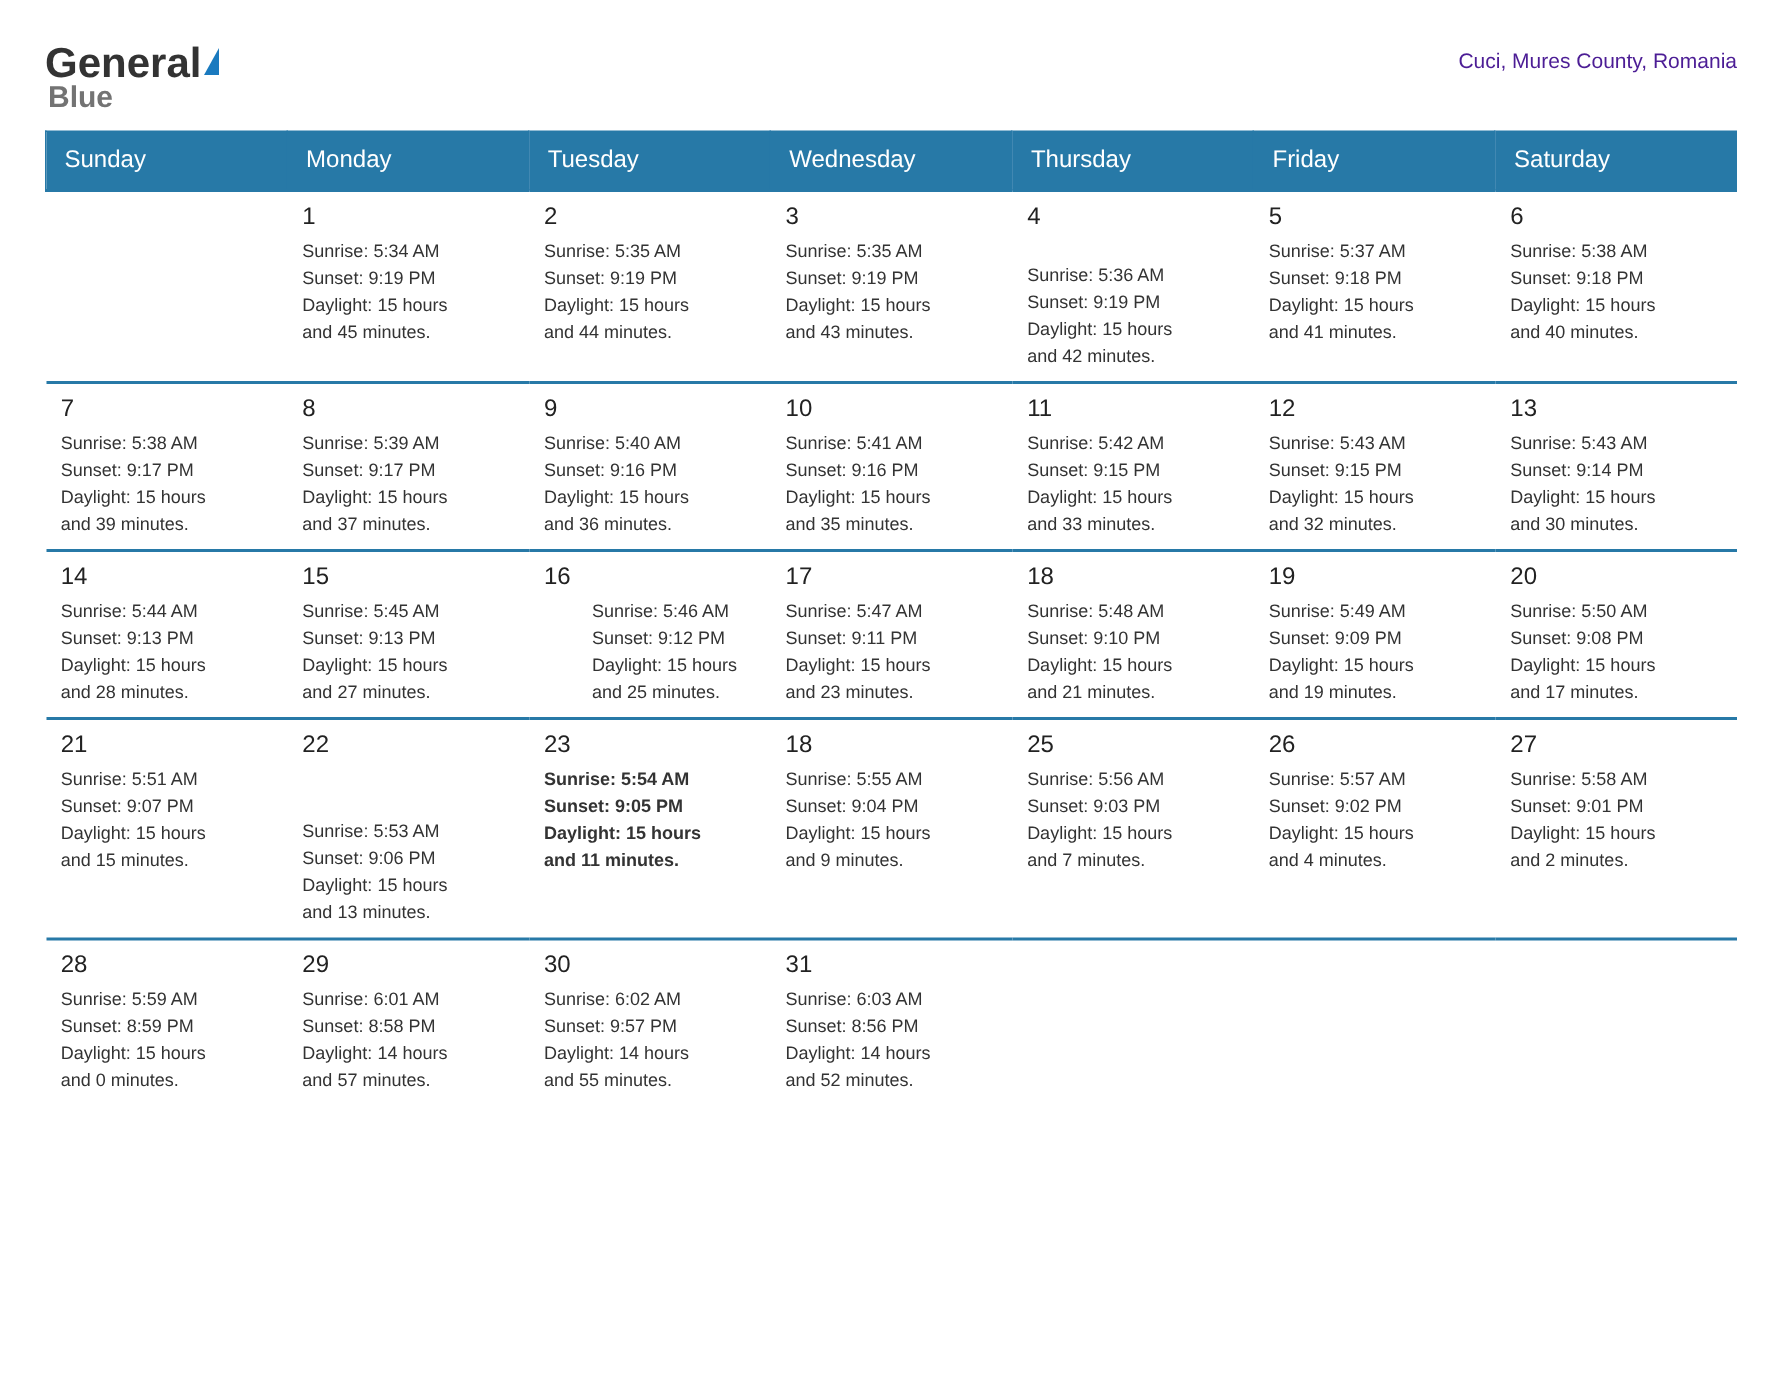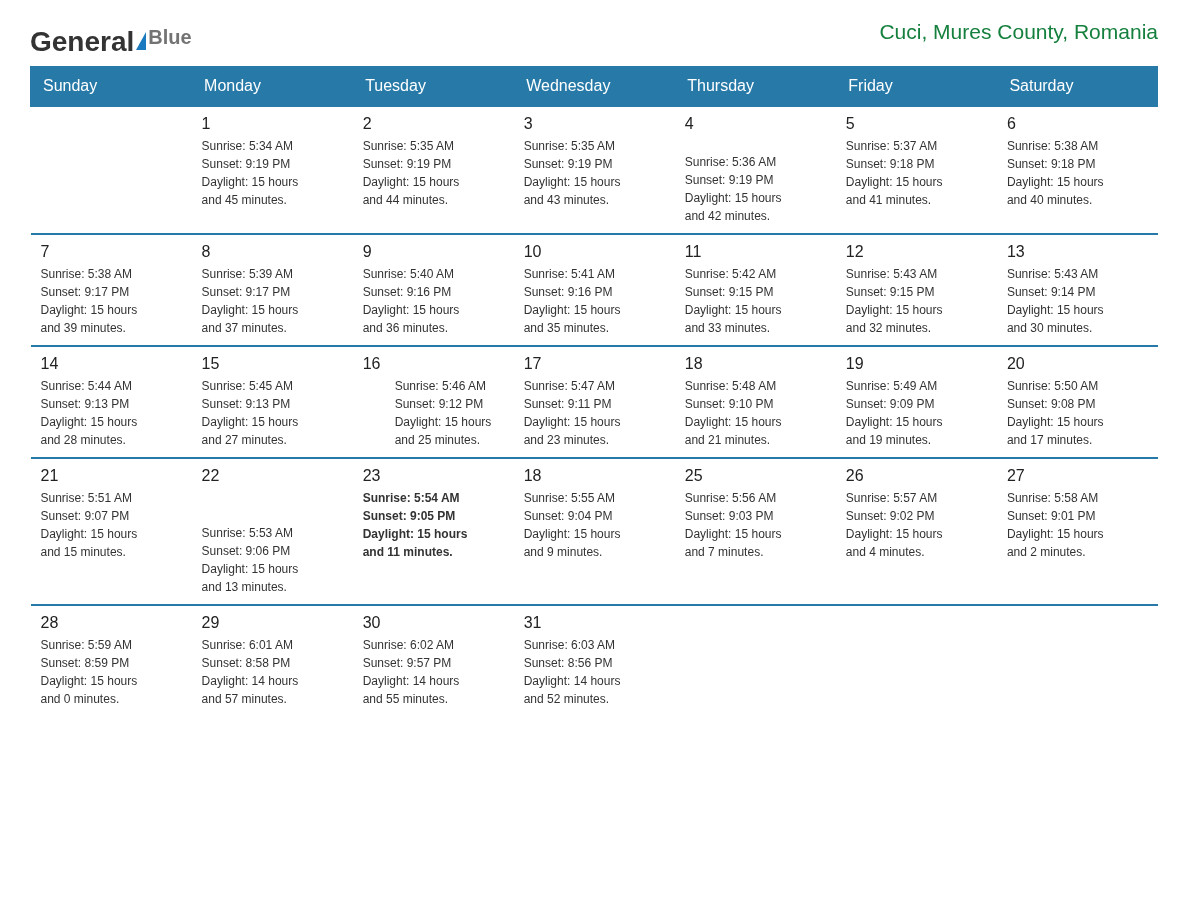--- a/index.html
+++ b/index.html
@@ -13,21 +13,21 @@
 
     .header {
       display: flex;
       justify-content: space-between;
       align-items: flex-start;
       margin-bottom: 10px;
     }
 
     .logo {
       display: flex;
-      flex-direction: row;
+      flex-direction: column;
       align-items: flex-start;
       margin-top: 8px;
     }
 
     .logo-text {
       display: flex;
       align-items: center;
       font-size: 28px;
       font-weight: bold;
       color: #333;
@@ -60,23 +60,23 @@
     }
 
     .month-title {
       font-size: 56px;
       font-weight: normal;
       color: #222;
       line-height: 1.1;
     }
 
     .location-subtitle {
-      font-size: 21px;
-      color: #15803d;
-      margin-top: 0;
+      font-size: 14px;
+      color: #4c1d95;
+      margin-top: 12px;
     }
 
     .calendar {
       width: 100%;
       border-collapse: collapse;
       margin-top: 10px;
     }
 
     .calendar th {
       background-color: #2779a7;

